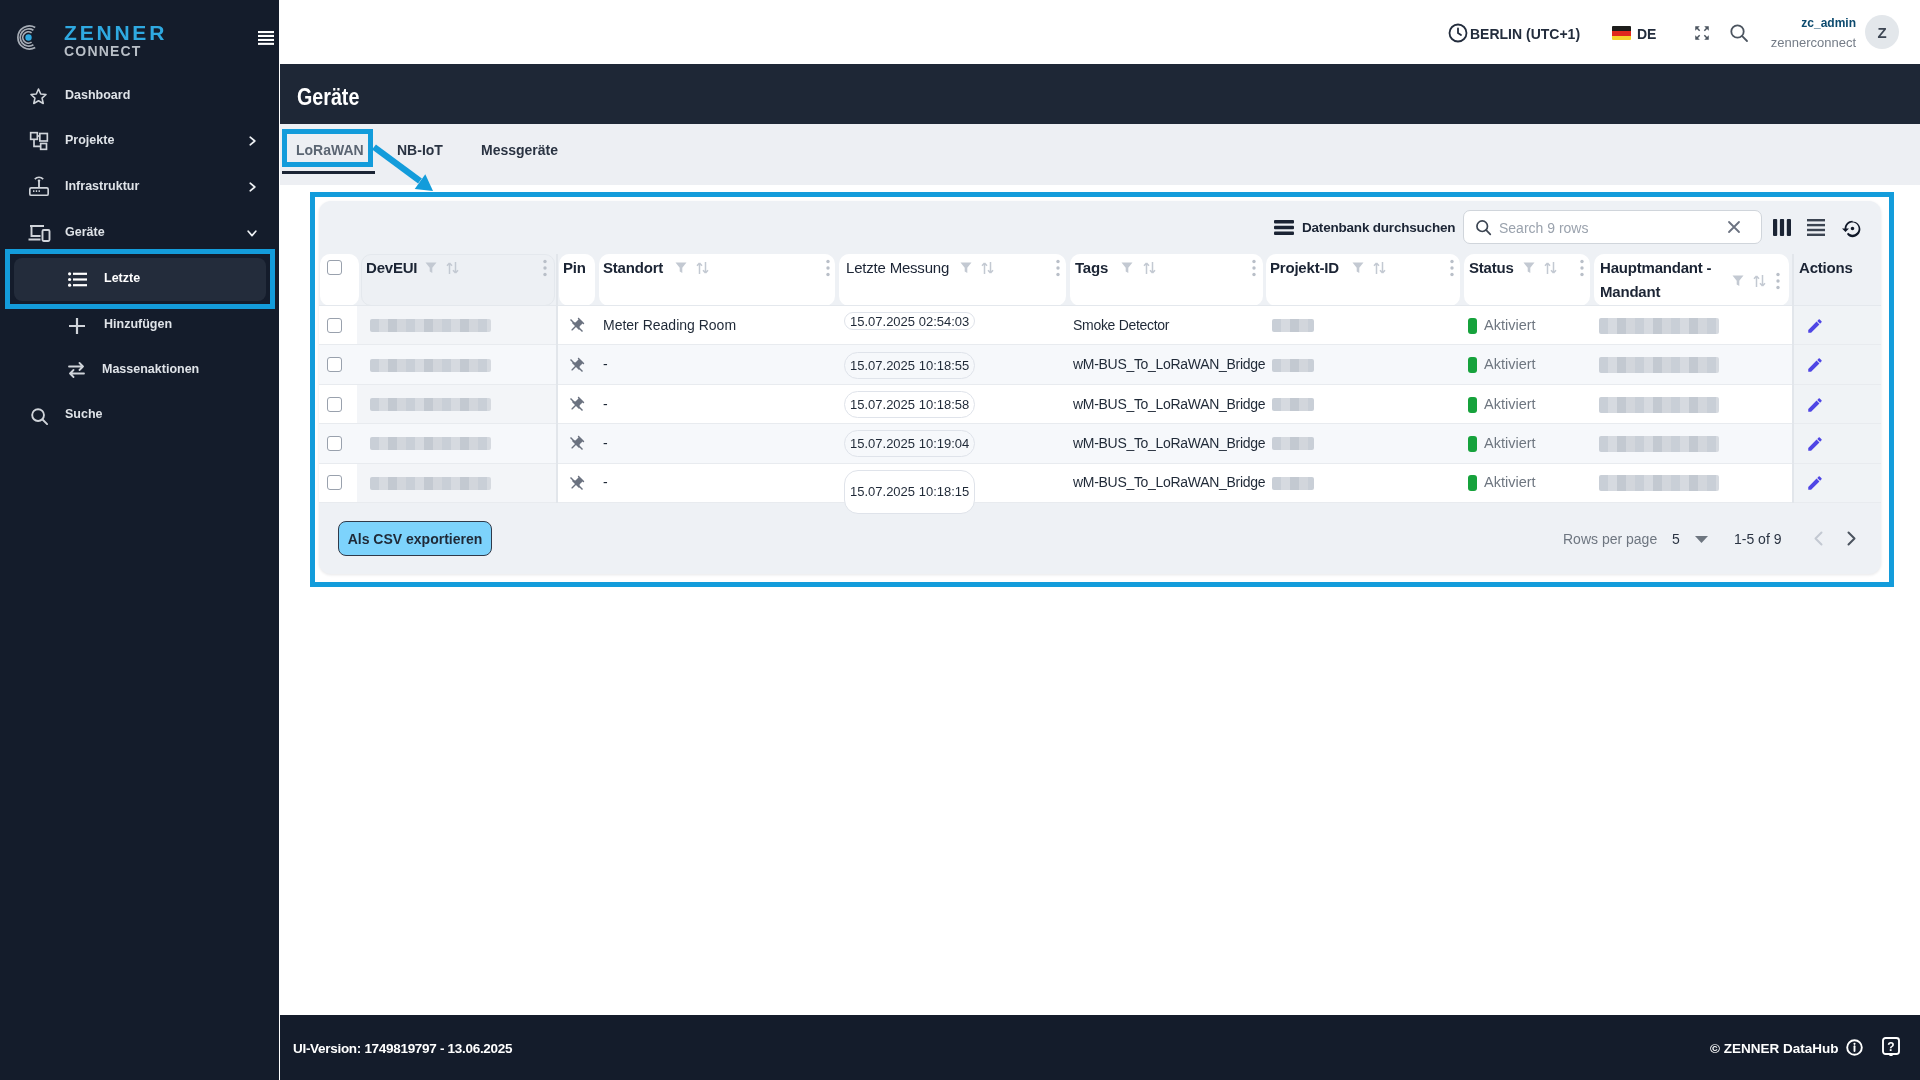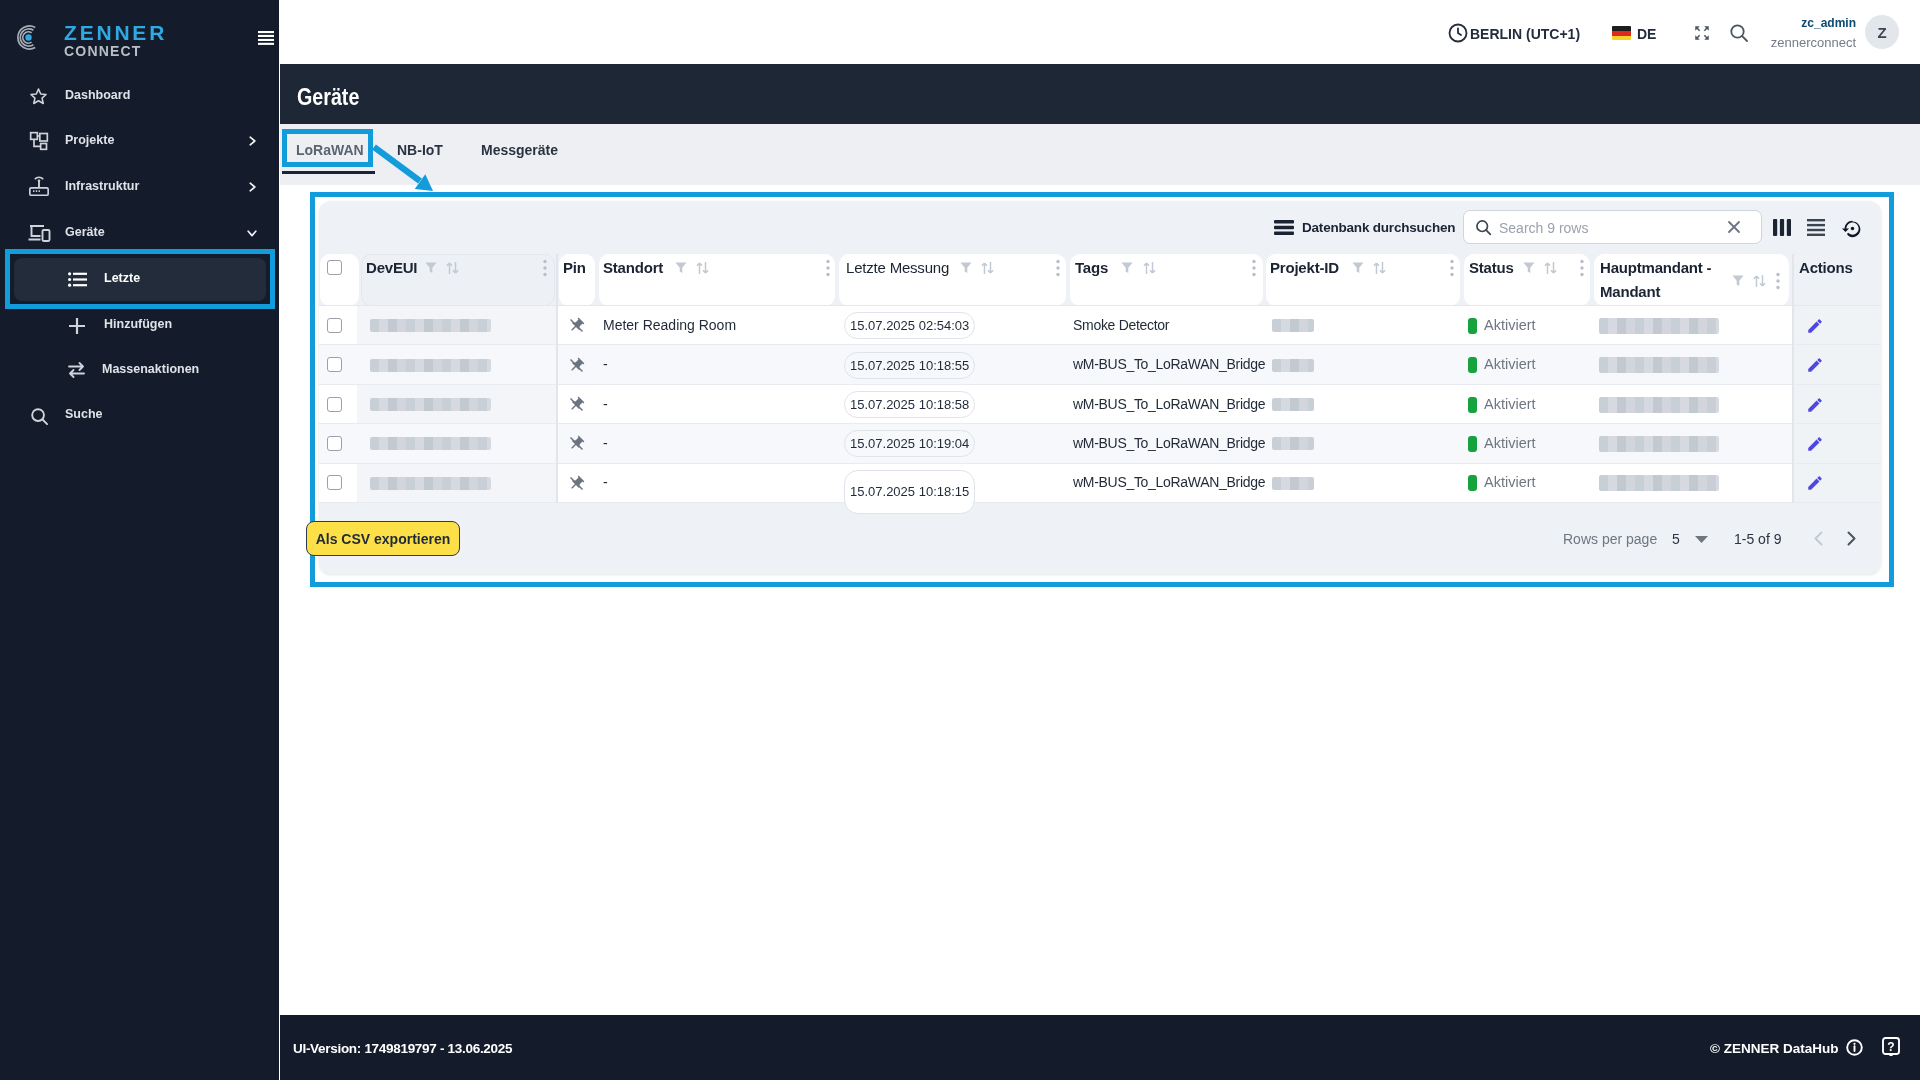--- a/index.html
+++ b/index.html
@@ -184,21 +184,21 @@
 <div class="abs" style="left:1793px;top:306.0px;width:88px;height:39.4px;background:#f0f3f6;border-bottom:1px solid #e8ebef"></div>
 <div class="abs" style="left:327px;top:317.7px;width:15px;height:15px;border:1.6px solid #99a1ad;border-radius:3px;background:#fff"></div>
 <div class="abs blob" style="left:370px;top:319.2px;width:121px;height:13px"></div>
 <div class="abs" style="left:568px;top:317.2px"><svg width="17" height="17" viewBox="0 0 24 24">
       <g transform="rotate(45 12 12)" fill="#6b7280">
         <path d="M16 9V4h1c0.55 0 1-0.45 1-1s-0.45-1-1-1H7C6.45 2 6 2.45 6 3s0.45 1 1 1h1v5c0 1.66-1.34 3-3 3v2h5.97v7l1 1 1-1v-7H19v-2c-1.66 0-3-1.34-3-3z"></path>
       </g>
       <path d="M3.5 3.5 L20.5 20.5" stroke="#6b7280" stroke-width="2"></path>
     </svg></div>
 <div class="abs" style="left:603px;top:316.7px;font-size:14px;color:#1f2937">Meter Reading Room</div>
-<div class="abs" style="left:844px;top:312.2px;height:27px;border:1px solid #dfe3ea;border-radius:14px;padding:0 5px;display:flex;align-items:center;font-size:13px;color:#1f2937;background:#ffffff">15.07.2025 02:54:03</div>
+<div class="abs" style="left:844px;top:312.2px;height:18px;border:1px solid #dfe3ea;border-radius:14px;padding:0 5px;display:flex;align-items:center;font-size:13px;color:#1f2937;background:#ffffff">15.07.2025 02:54:03</div>
 <div class="abs" style="left:1073px;top:316.7px;font-size:14px;letter-spacing:-.3px;color:#1f2937">Smoke Detector</div>
 <div class="abs blob" style="left:1272px;top:319.2px;width:42px;height:13px"></div>
 <div class="abs" style="left:1468px;top:317.7px;width:9px;height:16px;border-radius:3px;background:#16a23c"></div>
 <div class="abs" style="left:1484px;top:316.7px;font-size:14.5px;color:#6e7680">Aktiviert</div>
 <div class="abs blob" style="left:1599px;top:317.7px;width:120px;height:16px"></div>
 <svg class="abs" style="left:1806px;top:316.7px" width="18" height="18" viewBox="0 0 24 24">
 <path fill="#4f46e5" d="M3 17.2 V21 h3.8 L17.9 9.9 l-3.8-3.8 L3 17.2 Z M20.7 7.1 c0.4-0.4 0.4-1 0-1.4 l-2.4-2.4 c-0.4-0.4-1-0.4-1.4 0 l-1.9 1.9 3.8 3.8 1.9-1.9 Z"></path>
   </svg>
 <div class="abs" style="left:319px;top:345.4px;width:1474px;height:39.4px;background:#f6f8fb;border-bottom:1px solid #e8ebef"></div>
 <div class="abs" style="left:357px;top:345.4px;width:200px;height:39.4px;background:#f6f8fb;border-bottom:1px solid #e8ebef"></div>
@@ -279,21 +279,21 @@
 <div class="abs" style="left:1073px;top:474.3px;font-size:14px;letter-spacing:-.3px;color:#1f2937">wM-BUS_To_LoRaWAN_Bridge</div>
 <div class="abs blob" style="left:1272px;top:476.8px;width:42px;height:13px"></div>
 <div class="abs" style="left:1468px;top:475.3px;width:9px;height:16px;border-radius:3px;background:#16a23c"></div>
 <div class="abs" style="left:1484px;top:474.3px;font-size:14.5px;color:#6e7680">Aktiviert</div>
 <div class="abs blob" style="left:1599px;top:475.3px;width:120px;height:16px"></div>
 <svg class="abs" style="left:1806px;top:474.3px" width="18" height="18" viewBox="0 0 24 24">
 <path fill="#4f46e5" d="M3 17.2 V21 h3.8 L17.9 9.9 l-3.8-3.8 L3 17.2 Z M20.7 7.1 c0.4-0.4 0.4-1 0-1.4 l-2.4-2.4 c-0.4-0.4-1-0.4-1.4 0 l-1.9 1.9 3.8 3.8 1.9-1.9 Z"></path>
   </svg>
 <div class="abs" style="left:556px;top:254px;width:2px;height:249.0px;background:#e2e6eb"></div>
 <div class="abs" style="left:1792px;top:254px;width:2px;height:249.0px;background:#e2e6eb"></div>
-<div class="abs" style="left:306px;top:521px;width:154px;height:35px;border:1.5px solid #303a4a;border-radius:8px;background:#fde047;display:flex;align-items:center;justify-content:center;font-size:14px;font-weight:700;color:#1f2937">Als CSV exportieren</div>
+<div class="abs" style="left:338px;top:521px;width:154px;height:35px;border:1.5px solid #303a4a;border-radius:8px;background:#7dd3fc;display:flex;align-items:center;justify-content:center;font-size:14px;font-weight:700;color:#1f2937">Als CSV exportieren</div>
 <div class="abs" style="left:1563px;top:531px;font-size:14px;color:#6e7680">Rows per page</div>
 <div class="abs" style="left:1672px;top:531px;font-size:14px;color:#2a3342">5</div>
 <svg class="abs" style="left:1695px;top:536px" width="13" height="7" viewBox="0 0 13 7">
     <path d="M0 0 L13 0 L6.5 7 Z" fill="#6e7680"></path>
   </svg>
 <div class="abs" style="left:1734px;top:531px;font-size:14px;color:#2a3342">1-5 of 9</div>
 <svg class="abs" style="left:1814px;top:531px" width="9" height="15" viewBox="0 0 9 15" fill="none" stroke="#c3c9d2" stroke-width="2" stroke-linecap="round" stroke-linejoin="round">
     <path d="M7.5 1.5 L1.5 7.5 L7.5 13.5"></path>
   </svg>
 <svg class="abs" style="left:1847px;top:531px" width="9" height="15" viewBox="0 0 9 15" fill="none" stroke="#4b545f" stroke-width="2" stroke-linecap="round" stroke-linejoin="round">

